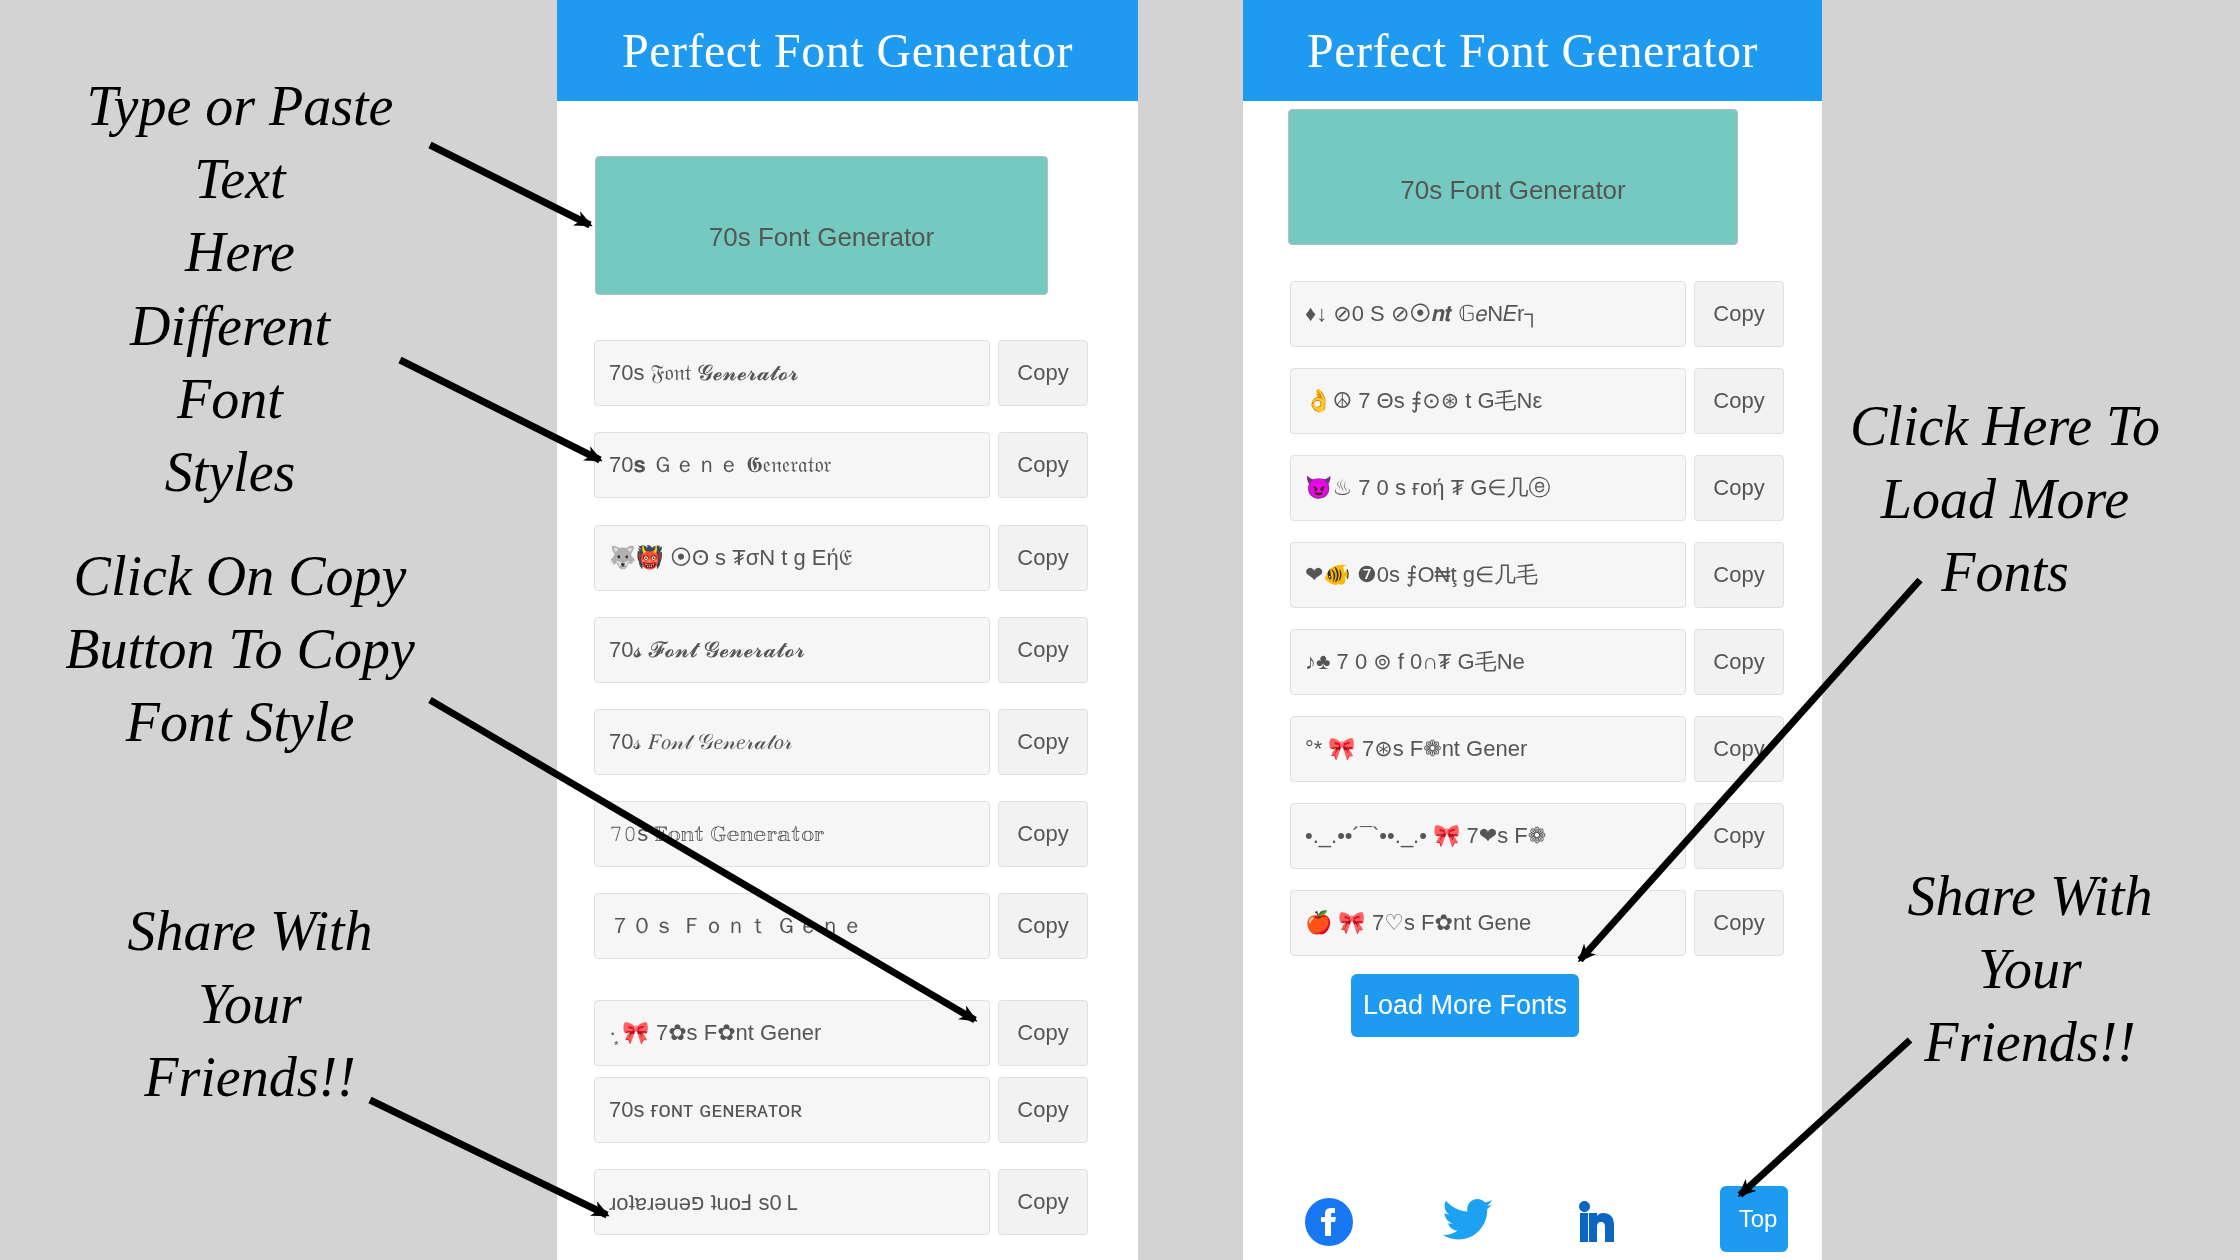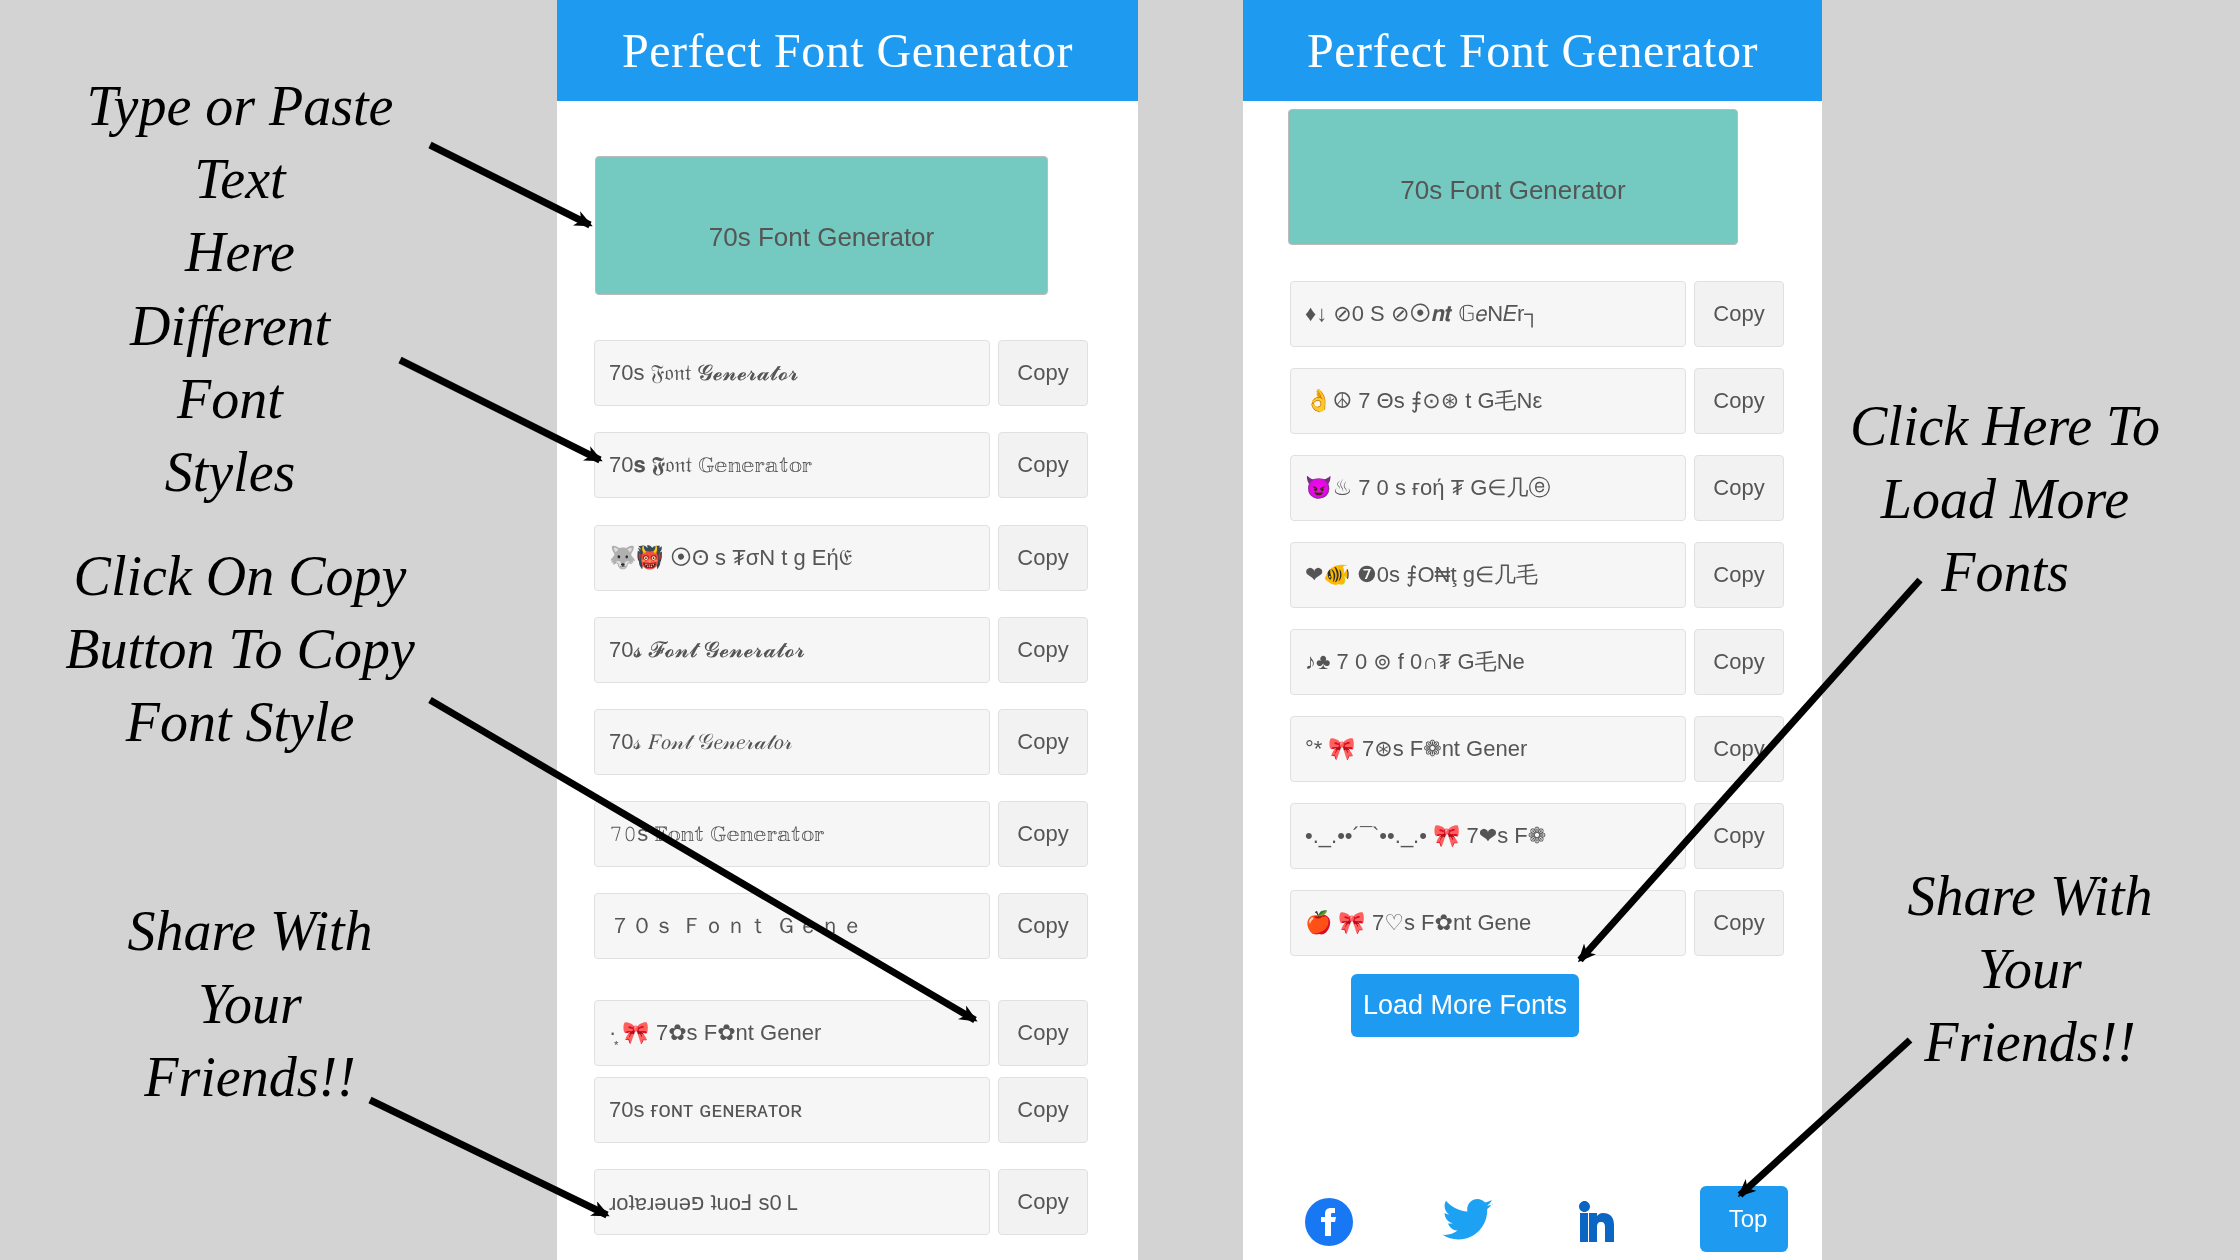--- a/index.html
+++ b/index.html
@@ -91,21 +91,21 @@
     font-size: 27px;
     display: flex;
     align-items: center;
     justify-content: center;
     cursor: pointer;
   }
   .top-btn {
     position: absolute;
     right: 34px;
     bottom: 8px;
-    width: 88px;
+    width: 68px;
     height: 66px;
     background: #1e9bf0;
     color: #fff;
     border-radius: 6px;
     font-size: 24px;
     display: flex;
     align-items: center;
     justify-content: center;
     cursor: pointer;
     padding-left: 8px;
@@ -147,21 +147,21 @@
   <div class="banner">Perfect Font Generator</div>
   <div class="inputbox">
     <span>70s Font Generator</span>
   </div>
   <div id="left-rows">
       <div class="font-row" style="top: 340px;">
         <div class="font-sample">70s 𝔉𝔬𝔫𝔱 𝓖𝓮𝓷𝓮𝓻𝓪𝓽𝓸𝓻</div>
         <div class="copy-btn">Copy</div>
       </div>
       <div class="font-row" style="top: 432px;">
-        <div class="font-sample">70𝐬 𝕱𝔬𝔫𝔱 𝔾𝕖𝕟𝕖𝕣𝕒𝕥𝕠𝕣</div>
+        <div class="font-sample">70𝐬 Ｇｅｎｅ 𝕲𝔢𝔫𝔢𝔯𝔞𝔱𝔬𝔯</div>
         <div class="copy-btn">Copy</div>
       </div>
       <div class="font-row" style="top: 525px;">
         <div class="font-sample">🐺👹 ⦿ʘ s  ₮σN t  g Eή𝔈</div>
         <div class="copy-btn">Copy</div>
       </div>
       <div class="font-row" style="top: 617px;">
         <div class="font-sample">70𝓼 𝓕𝓸𝓷𝓽 𝓖𝓮𝓷𝓮𝓻𝓪𝓽𝓸𝓻</div>
         <div class="copy-btn">Copy</div>
       </div>

